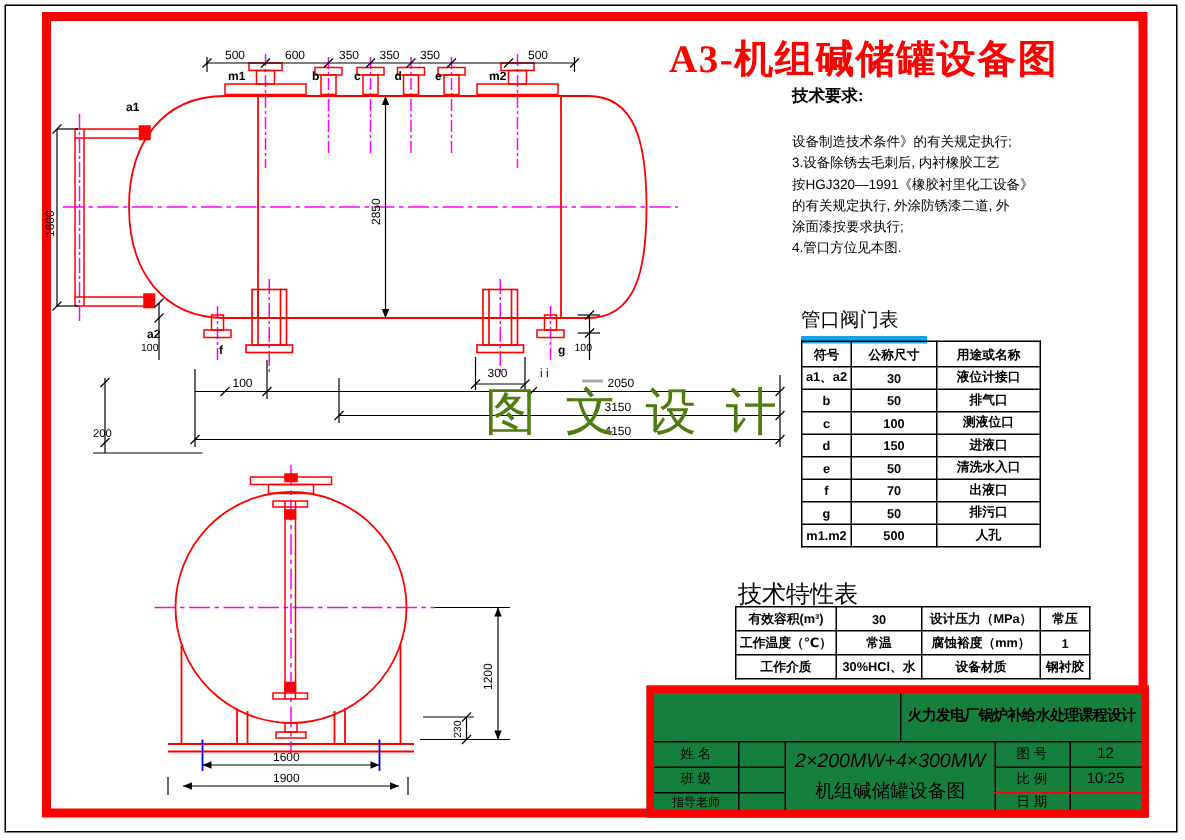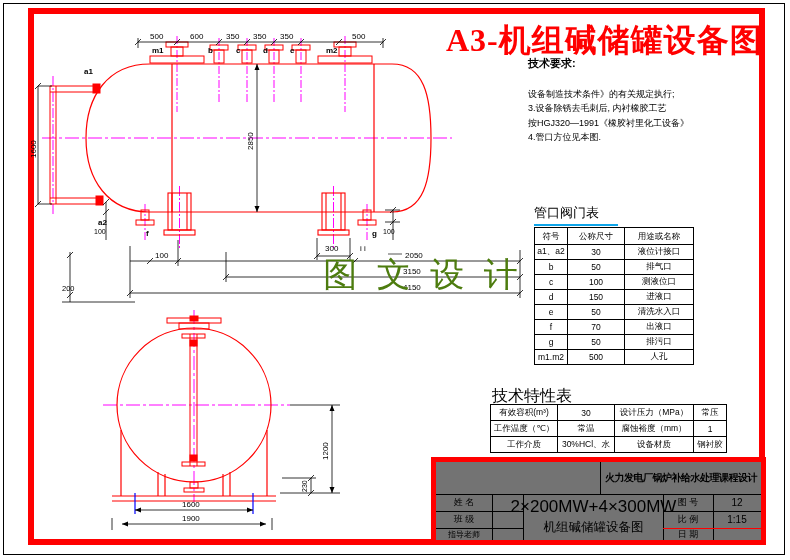--- a/index.html
+++ b/index.html
@@ -8,57 +8,57 @@
     font-family:"Liberation Sans","DejaVu Sans",sans-serif;color:#000;
     overflow:hidden;
   }
   .abs{position:absolute;}
   
   .page-border{left:3px;top:3px;width:782px;height:552px;border:1.5px solid #000;box-sizing:border-box;}
   
   .red-frame{left:28px;top:8px;width:737px;height:537px;border:6px solid #ff0000;box-sizing:border-box;}
   .drawing-title{
     left:446px;top:25px;width:316px;height:30px;
-    color:#ff0000;font-weight:bold;font-size:32px;line-height:30px;
+    color:#ff0000;font-weight:bold;font-size:26px;line-height:30px;
     letter-spacing:1px;white-space:nowrap;
     font-family:"Liberation Serif","DejaVu Serif",serif;
   }
   .techreq{left:528px;top:56px;width:212px;}
   .techreq .h{font-size:11px;font-weight:bold;margin-bottom:16px;}
   .techreq .ln{font-size:9px;line-height:14.3px;white-space:nowrap;}
-  .tbl-title{font-size:13px;border-bottom:2px solid #0ea5e9;padding-bottom:2px;}
+  .tbl-title{font-size:13px;border-bottom:5px solid #0ea5e9;padding-bottom:2px;}
   table{border-collapse:collapse;}
-  td,th{border:1px solid #000;font-size:8.5px;text-align:center;padding:0 1px;font-weight:normal;}
+  td,th{border:1px solid #000;font-size:8.5px;text-align:center;padding:0 1px;font-weight:bold;}
   .nozzle-tbl{left:534px;top:227px;}
   .nozzle-tbl td,.nozzle-tbl th{height:14px;}
   .nozzle-tbl th{height:16px;line-height:9px;}
   .spec-tbl{left:490px;top:404px;}
   .spec-tbl td{height:15px;font-size:8.5px;text-align:center;}
   .spec-title{left:492px;top:386px;font-size:16px;}
   .noz-title{left:534px;top:204px;width:84px;}
   .watermark{
     left:303px;top:252px;width:235px;font-size:34px;color:#4d7c0f;
     font-family:"Liberation Serif","DejaVu Serif",serif;
     word-spacing:11px;white-space:nowrap;text-align:center;
   }
   
-  .title-block{left:431px;top:457px;width:335px;height:88px;border:5px solid #ff0000;box-sizing:border-box;background:#737373;}
+  .title-block{left:431px;top:457px;width:335px;height:88px;border:5px solid #ff0000;box-sizing:border-box;background:#15803d;}
   .tb-line{position:absolute;background:#000;}
   .tb-line.red{background:#ff0000;}
   .tb-cell{position:absolute;display:flex;align-items:center;justify-content:center;font-size:9px;}
   .tb-course{
     left:166px;top:1px;width:158px;height:30px;position:absolute;
     font-size:10px;font-weight:bold;letter-spacing:-0.5px;line-height:12px;
     display:flex;align-items:center;justify-content:center;text-align:center;
   }
   .tb-project{
     left:88px;top:33px;width:139px;height:44px;position:absolute;text-align:center;
     display:flex;flex-direction:column;align-items:center;justify-content:center;
   }
-  .tb-project .p1{font-size:17px;line-height:20px;white-space:nowrap;}
+  .tb-project .p1{font-size:13px;line-height:20px;white-space:nowrap;font-style:italic;}
   .tb-project .p2{font-size:12.5px;line-height:20px;white-space:nowrap;}
   svg text{font-family:"Liberation Sans","DejaVu Sans",sans-serif;fill:#000;}
 </style>
 </head>
 <body>
 
 <div class="abs page-border"></div>
 <div class="abs red-frame"></div>
 
 <svg class="abs" style="left:0;top:0;" width="560" height="560" viewBox="0 0 560 560">
@@ -292,20 +292,22 @@
   </g>
 </svg>
 
 <div class="abs drawing-title">A3-机组碱储罐设备图</div>
 
 <div class="abs techreq">
   <div class="h">技术要求:</div>
   <div class="ln">设备制造技术条件》的有关规定执行;</div>
   <div class="ln">3.设备除锈去毛刺后, 内衬橡胶工艺</div>
   <div class="ln">按HGJ320—1991《橡胶衬里化工设备》</div>
+  <div class="ln">的有关规定执行, 外涂防锈漆二道, 外</div>
+  <div class="ln">涂面漆按要求执行;</div>
   <div class="ln">4.管口方位见本图.</div>
 </div>
 
 <div class="abs noz-title tbl-title">管口阀门表</div>
 <table class="abs nozzle-tbl">
   <tbody>
       <tr>
     <th style="width:30px">符号</th>
     <th style="width:42px;padding:0 7px">公称尺寸</th>
     <th style="width:66px">用途或名称</th>
@@ -402,16 +404,16 @@
   <div class="tb-cell" style="left:56px;top:66px;width:31px;height:12px"></div>
 
   <div class="tb-project">
     <div class="p1">2×200MW+4×300MW</div>
     <div class="p2">机组碱储罐设备图</div>
   </div>
 
   <div class="tb-cell" style="left:227px;top:32px;width:50px;height:17px">图 号</div>
   <div class="tb-cell" style="left:277px;top:32px;width:48px;height:17px;font-size:10px">12</div>
   <div class="tb-cell" style="left:227px;top:49px;width:50px;height:17px">比 例</div>
-  <div class="tb-cell" style="left:277px;top:49px;width:48px;height:17px;font-size:10px">1:15</div>
+  <div class="tb-cell" style="left:277px;top:49px;width:48px;height:17px;font-size:10px">10:25</div>
   <div class="tb-cell" style="left:227px;top:66px;width:50px;height:12px">日 期</div>
   <div class="tb-cell" style="left:277px;top:66px;width:48px;height:12px"></div>
 </div>
 
 </body></html>

